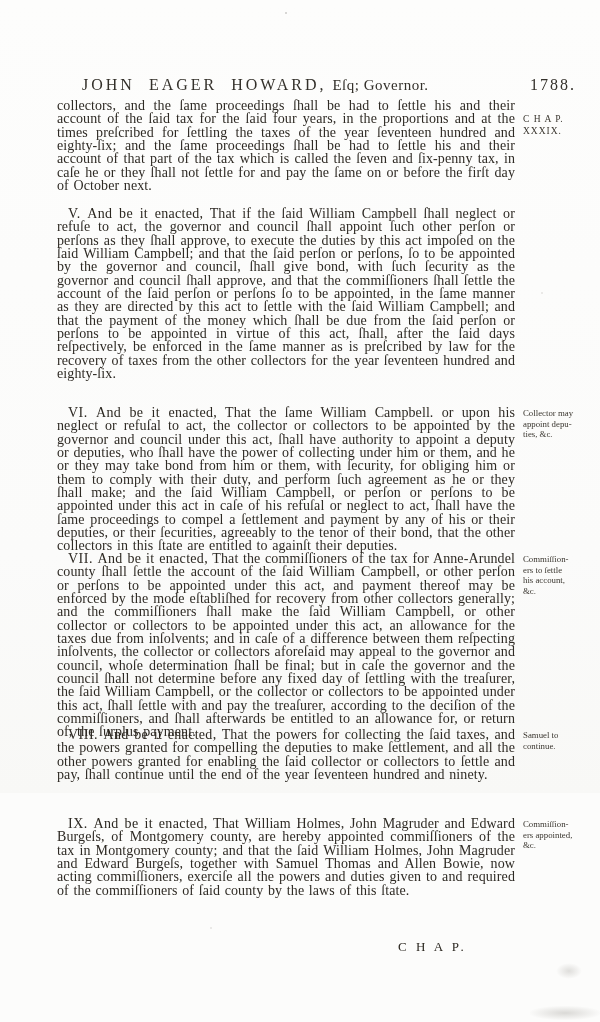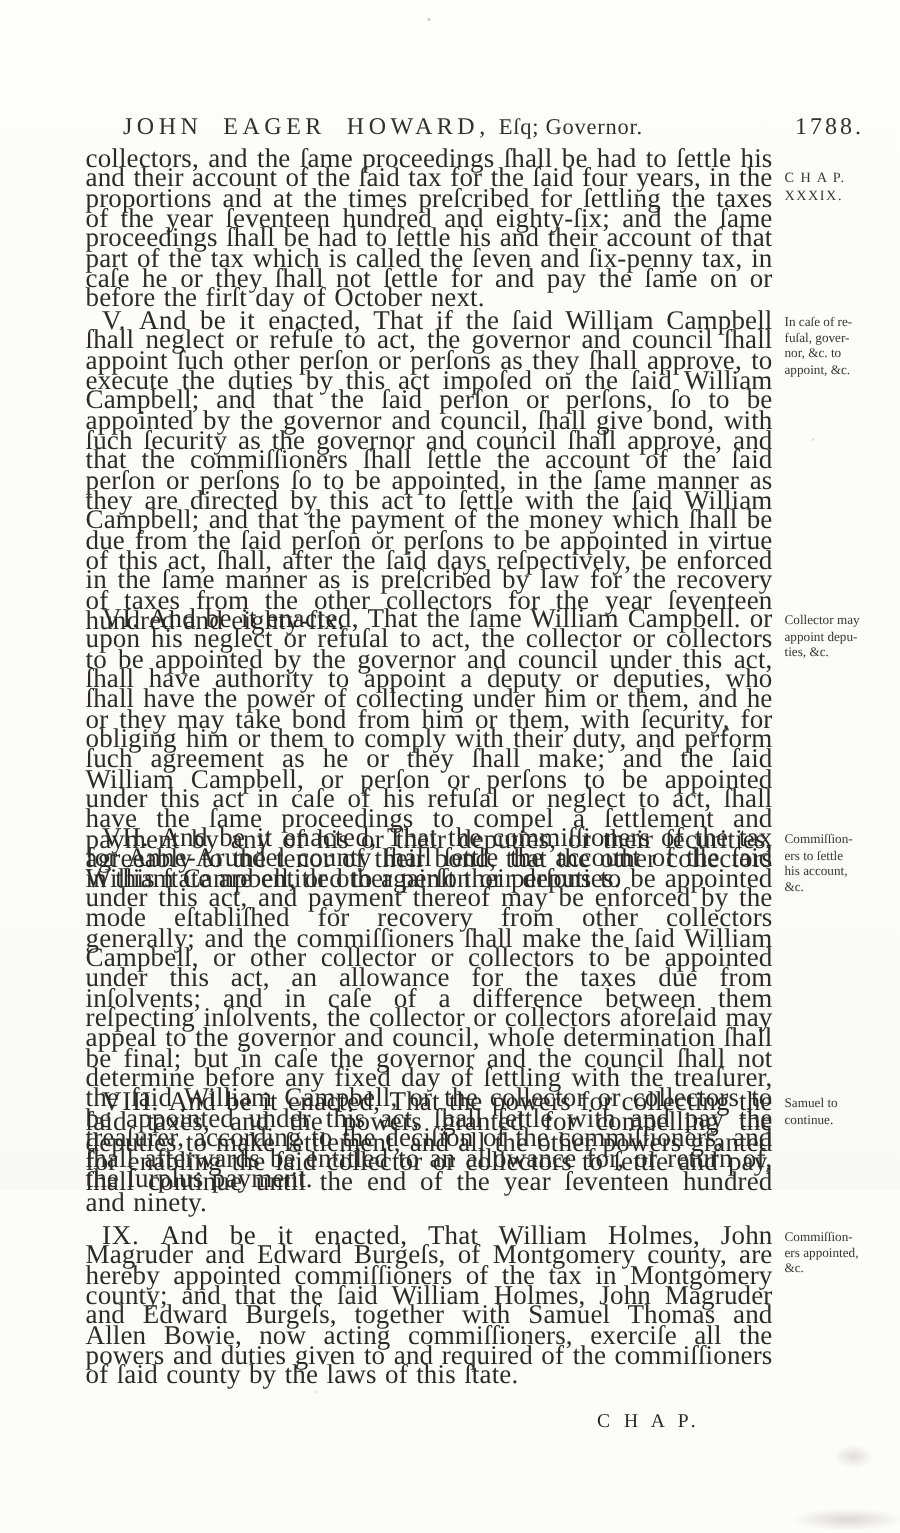--- a/index.html
+++ b/index.html
@@ -42,21 +42,21 @@
     color: #33302a;
   }
   
   .para {
     position: absolute;
     left: 57px;
     width: 531px;
   }
   .para-text {
     width: 458px;
-    font-size: 18px;
+    font-size: 14px;
     line-height: 13.35px;
     text-align: justify;
     word-spacing: 1px;
     letter-spacing: 0.1px;
   }
   .para-text.indented { text-indent: 11px; }
   .sec-num { letter-spacing: 0.5px; }
   .enacting {
     font-weight: normal;
     letter-spacing: 0.3px;
@@ -125,24 +125,20 @@
   </div>
 
   <div class="para p0">
     <div class="para-text">collectors, and the ſame proceedings ſhall be had to ſettle his and their account of the ſaid tax for the ſaid four years, in the proportions and at the times preſcribed for ſettling the taxes of the year ſeventeen hundred and eighty-ſix; and the ſame proceedings ſhall be had to ſettle his and their account of that part of the tax which is called the ſeven and ſix-penny tax, in caſe he or they ſhall not ſettle for and pay the ſame on or before the firſt day of October next.</div>
     <div class="margin-note margin-chap">C H A P.
 XXXIX.</div>
   </div>
 
   <div class="para p1">
     <div class="para-text indented"><span class="sec-num">V.</span> <span class="enacting">And be it enacted,</span> <span>That if the ſaid William Campbell ſhall neglect or refuſe to act, the governor and council ſhall appoint ſuch other perſon or perſons as they ſhall approve, to execute the duties by this act impoſed on the ſaid William Campbell; and that the ſaid perſon or perſons, ſo to be appointed by the governor and council, ſhall give bond, with ſuch ſecurity as the governor and council ſhall approve, and that the commiſſioners ſhall ſettle the account of the ſaid perſon or perſons ſo to be appointed, in the ſame manner as they are directed by this act to ſettle with the ſaid William Campbell; and that the payment of the money which ſhall be due from the ſaid perſon or perſons to be appointed in virtue of this act, ſhall, after the ſaid days reſpectively, be enforced in the ſame manner as is preſcribed by law for the recovery of taxes from the other collectors for the year ſeventeen hundred and eighty-ſix.</span></div>
-    <div class="margin-note">In caſe of re-
-fuſal, gover-
-nor, &amp;c. to
-appoint, &amp;c.</div>
   </div>
 
   <div class="para p2">
     <div class="para-text indented"><span class="sec-num">VI.</span> <span class="enacting">And be it enacted,</span> <span>That the ſame William Campbell. or upon his neglect or refuſal to act, the collector or collectors to be appointed by the governor and council under this act, ſhall have authority to appoint a deputy or deputies, who ſhall have the power of collecting under him or them, and he or they may take bond from him or them, with ſecurity, for obliging him or them to comply with their duty, and perform ſuch agreement as he or they ſhall make; and the ſaid William Campbell, or perſon or perſons to be appointed under this act in caſe of his refuſal or neglect to act, ſhall have the ſame proceedings to compel a ſettlement and payment by any of his or their deputies, or their ſecurities, agreeably to the tenor of their bond, that the other collectors in this ſtate are entitled to againſt their deputies.</span></div>
     <div class="margin-note">Collector may
 appoint depu-
 ties, &amp;c.</div>
   </div>
 
   <div class="para p3">

